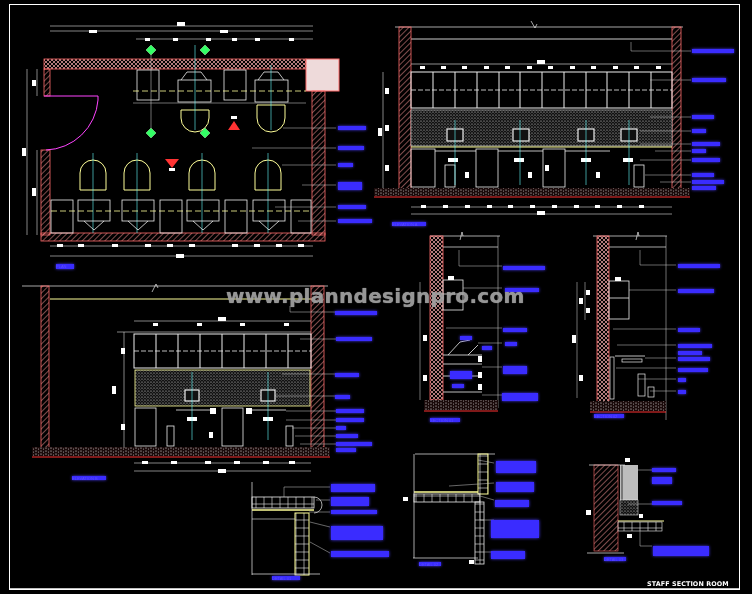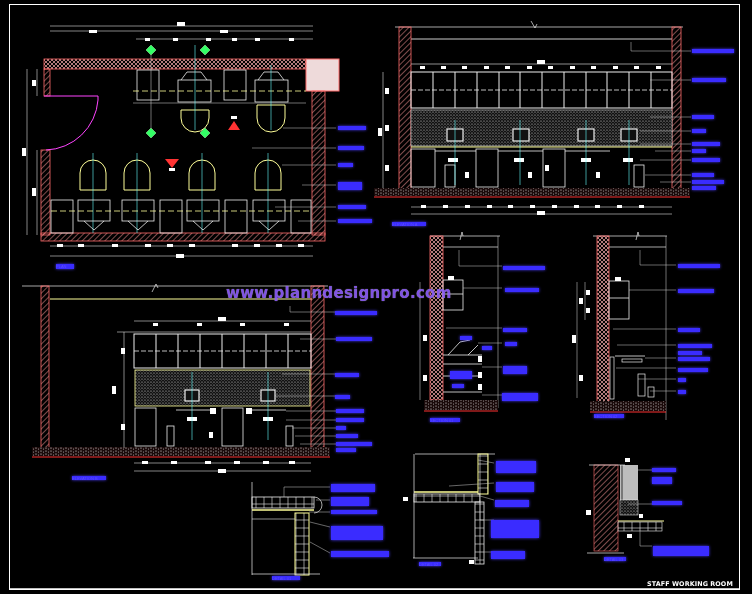--- a/index.html
+++ b/index.html
@@ -1,18 +1,18 @@
 <!DOCTYPE html>
 <html><head>
 <meta charset="utf-8">
 <style>
   html,body{margin:0;padding:0;background:#000;}
   #canvas{position:relative;width:752px;height:594px;background:#000;overflow:hidden;font-family:"Liberation Sans",sans-serif;}
   svg{position:absolute;left:0;top:0;}
-  .watermark{position:absolute;left:226px;top:284px;font-family:"DejaVu Sans",sans-serif;font-weight:bold;font-size:15px;color:#8b5cf6;letter-spacing:0.3px;opacity:0.92;text-shadow:0 0 1px #aaa;white-space:nowrap;}
+  .watermark{position:absolute;left:226px;top:284px;font-family:"DejaVu Sans",sans-serif;font-weight:bold;font-size:20px;color:#a3a3a3;letter-spacing:0.3px;opacity:0.92;text-shadow:0 0 1px #aaa;white-space:nowrap;}
   .title-block{position:absolute;left:647px;top:580px;font-family:"DejaVu Sans",sans-serif;font-weight:bold;font-size:6.4px;color:#fff;letter-spacing:0.1px;white-space:nowrap;}
   .lbl{position:absolute;height:4px;background:#3a2cff;box-shadow:0 0 3px #4a3cff;}
   .caption{position:absolute;font-size:4px;color:#5a4cff;background:#3a2cff;box-shadow:0 0 3px #4a3cff;height:4px;overflow:hidden;}
 </style>
 </head>
 <body>
 
 <div id="canvas">
 
 <svg width="752" height="594" viewBox="0 0 752 594">
@@ -564,15 +564,15 @@
 <div class="caption" style="left:56px;top:264px;width:18px;height:5px;">PLAN</div>
 <div class="caption" style="left:392px;top:222px;width:34px;height:4px;">ELEVATION A</div>
 <div class="caption" style="left:72px;top:476px;width:34px;height:4px;">ELEVATION B</div>
 <div class="caption" style="left:430px;top:418px;width:30px;height:4px;">SECTION 01</div>
 <div class="caption" style="left:594px;top:414px;width:30px;height:4px;">SECTION 02</div>
 <div class="caption" style="left:272px;top:576px;width:28px;height:4px;">DETAIL 01</div>
 <div class="caption" style="left:419px;top:562px;width:22px;height:4px;">DETAIL 02</div>
 <div class="caption" style="left:604px;top:557px;width:22px;height:4px;">DETAIL 03</div>
 
 <div class="watermark">www.planndesignpro.com</div>
-<div class="title-block">STAFF WORKING ROOM</div>
+<div class="title-block">STAFF SECTION ROOM</div>
 
 </div>
 
 </body></html>

